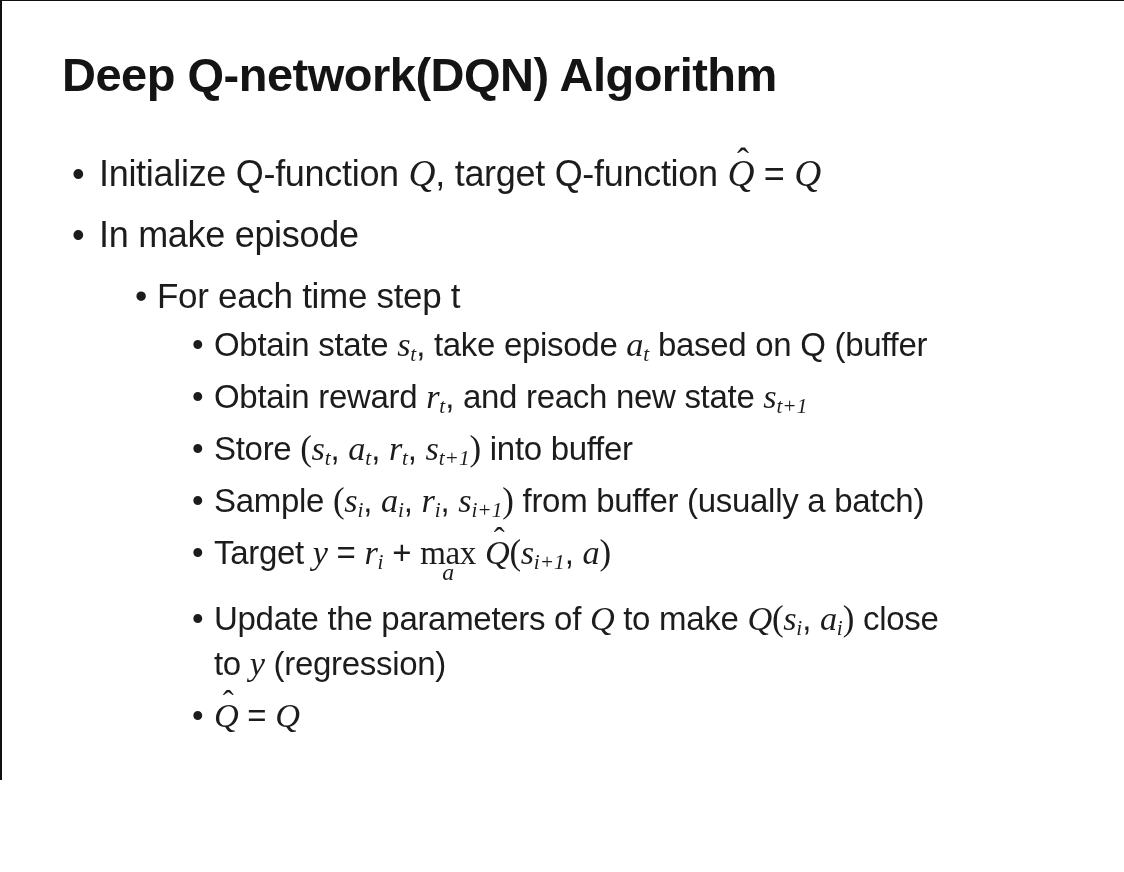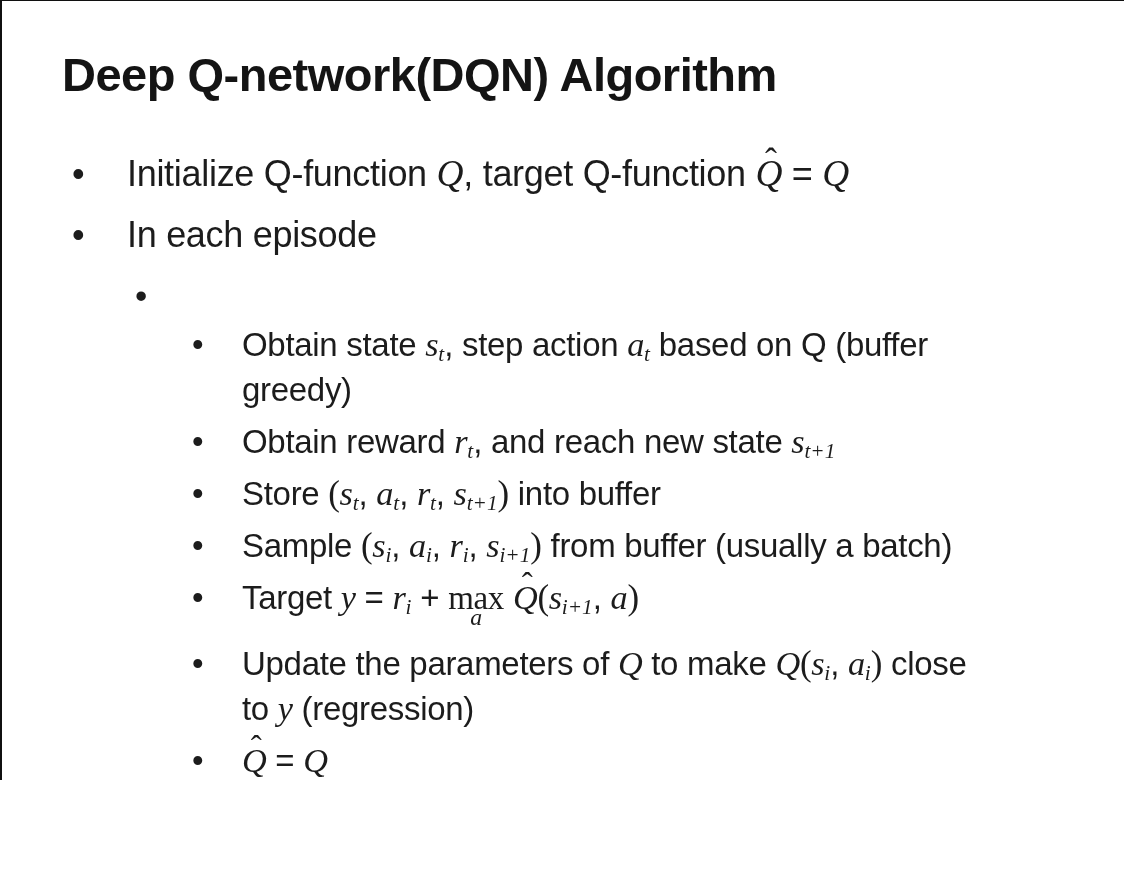--- a/index.html
+++ b/index.html
@@ -43,21 +43,21 @@
   }
   li.level1 { padding-left: 70px;  font-size: 36px; margin-bottom: 16px; }
   li.level2 { padding-left: 133px; font-size: 35px; margin-bottom: 6px;  }
   li.level3 { padding-left: 190px; font-size: 33px; margin-bottom: 7px;  }
   li.gap-after { margin-bottom: 21px; }
   li.level2 { margin-bottom: 4px; }
   .marker { flex: 0 0 auto; }
   li.level1 .marker { width: 27px; }
   li.level2 .marker { width: 22px; }
   li.level3 .marker { width: 22px; }
-  .content { flex: 1 1 auto; min-width: 0; margin-left: 28px; }
+  .content { flex: 1 1 auto; min-width: 0; }
   
   .mv {
     font-family: "Liberation Serif", serif;
     font-style: italic;
     font-size: 1.04em;
     line-height: 1;
   }
   .msub {
     font-family: "Liberation Serif", serif;
     font-style: italic;
@@ -108,28 +108,29 @@
 
 <div class="slide">
   <div class="title">Deep Q-network(DQN) Algorithm</div>
   <ul class="bullets">
       <li class="bullet level1">
         <span class="marker">•</span>
         <span class="content"><span class="t">Initialize Q-function </span><span class="mv">Q</span><span class="t">, target Q-function </span><span class="mhat"><span class="hatm">ˆ</span><span class="mv">Q</span></span><span class="t"> = </span><span class="mv">Q</span></span>
       </li>
       <li class="bullet level1">
         <span class="marker">•</span>
-        <span class="content"><span class="t">In each episode</span></span>
+        <span class="content"><span class="t">In make episode</span></span>
       </li>
       <li class="bullet level2">
         <span class="marker">•</span>
+        <span class="content"><span class="t">For each time step t</span></span>
       </li>
       <li class="bullet level3">
         <span class="marker">•</span>
-        <span class="content"><span class="t">Obtain state </span><span class="mv">s<span class="msub">t</span></span><span class="t">, step action </span><span class="mv">a<span class="msub">t</span></span><span class="t"> based on Q (buffer</span><br><span class="t">greedy)</span></span>
+        <span class="content"><span class="t">Obtain state </span><span class="mv">s<span class="msub">t</span></span><span class="t">, take episode </span><span class="mv">a<span class="msub">t</span></span><span class="t"> based on Q (buffer</span><br></span>
       </li>
       <li class="bullet level3">
         <span class="marker">•</span>
         <span class="content"><span class="t">Obtain reward </span><span class="mv">r<span class="msub">t</span></span><span class="t">, and reach new state </span><span class="mv">s<span class="msub">t+1</span></span></span>
       </li>
       <li class="bullet level3">
         <span class="marker">•</span>
         <span class="content"><span class="t">Store </span><span class="mpar">(</span><span class="mv">s<span class="msub">t</span></span><span class="t">, </span><span class="mv">a<span class="msub">t</span></span><span class="t">, </span><span class="mv">r<span class="msub">t</span></span><span class="t">, </span><span class="mv">s<span class="msub">t+1</span></span><span class="mpar">)</span><span class="t"> into buffer</span></span>
       </li>
       <li class="bullet level3">

